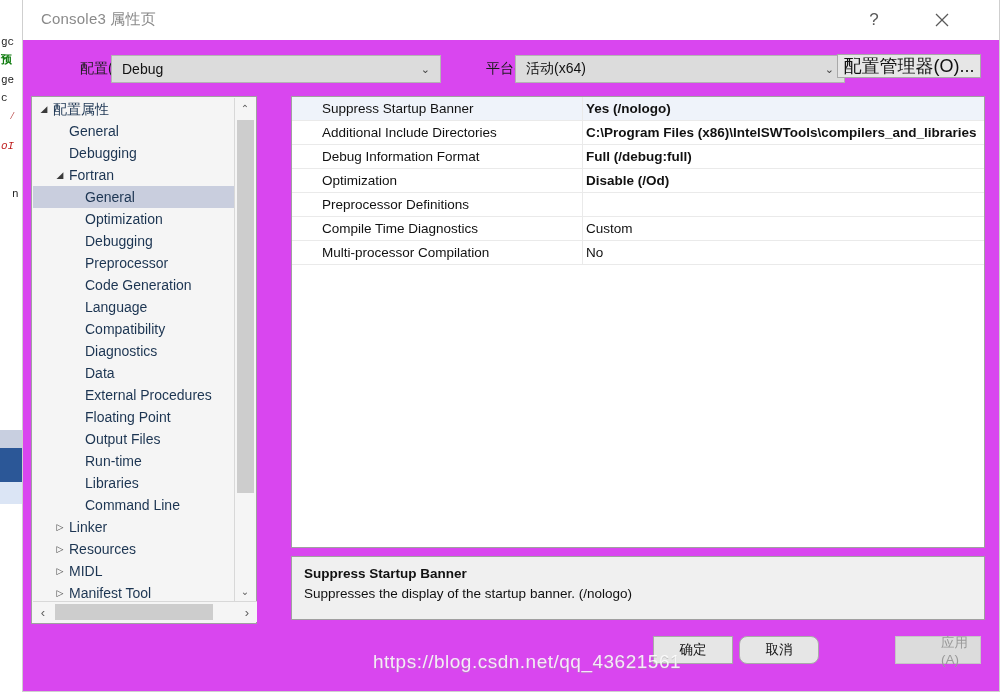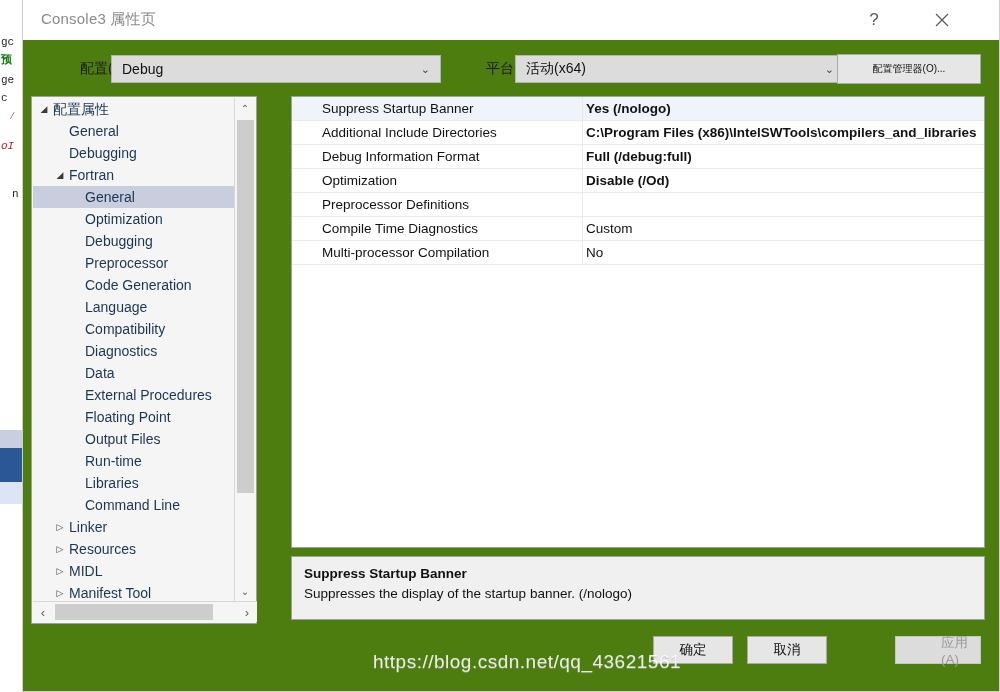--- a/index.html
+++ b/index.html
@@ -28,21 +28,21 @@
     position: absolute;
   }
 
   
   #dialog {
     position: absolute;
     left: 22px;
     top: 0px;
     width: 978px;
     height: 692px;
-    background: #4d7c0f;
+    background: #d946ef;
     border: 1px solid #cfcfcf;
     border-top: none;
     box-sizing: border-box;
   }
 
   
   #titlebar {
     position: absolute;
     left: 0; top: 0;
     width: 100%;
@@ -114,25 +114,25 @@
   #config-label { left: 24px; }
   #config-combo { left: 88px; width: 330px; }
   #platform-label { left: 430px; }
   #platform-combo { left: 492px; width: 330px; }
 
   #config-manager-btn {
     position: absolute;
     top: 14px;
     right: 18px;
     width: 144px;
-    height: 30px;
+    height: 24px;
     background: #e6e6e6;
     border: 1px solid #a9a9a9;
     box-sizing: border-box;
-    font-size: 10px;
+    font-size: 18px;
     color: #111;
     display: flex;
     align-items: center;
     justify-content: center;
     cursor: default;
   }
 
   
   #tree-panel {
     position: absolute;
@@ -335,21 +335,21 @@
     align-items: center;
     justify-content: center;
     cursor: default;
   }
   .dlg-btn.disabled {
     background: #dcdcdc;
     border-color: #c6c6c6;
     color: #9a9a9a;
   }
   #ok-btn     { right: 266px; }
-  #cancel-btn { right: 172px; }
+  #cancel-btn { right: 180px; border-radius: 8px; }
   #apply-btn  { right: 18px; width: 86px; padding-left: 45px; }
 
   
   #watermark {
     position: absolute;
     left: 16px;
     bottom: 18px;
     width: 100%;
     text-align: center;
     font-size: 19px;

